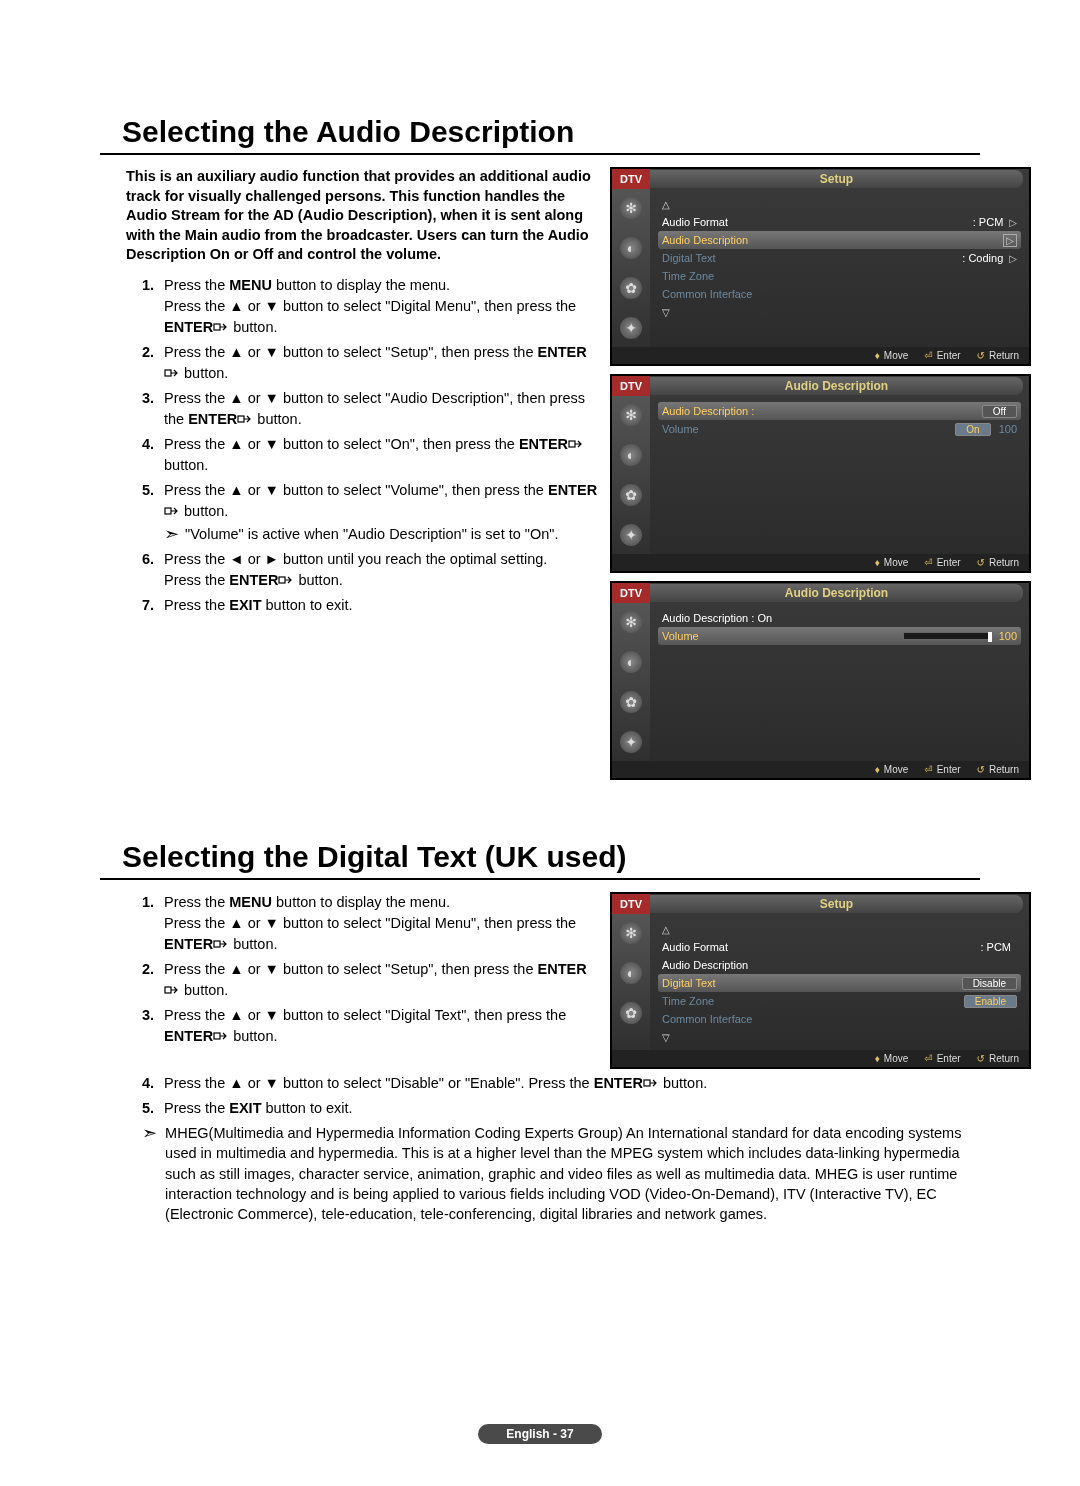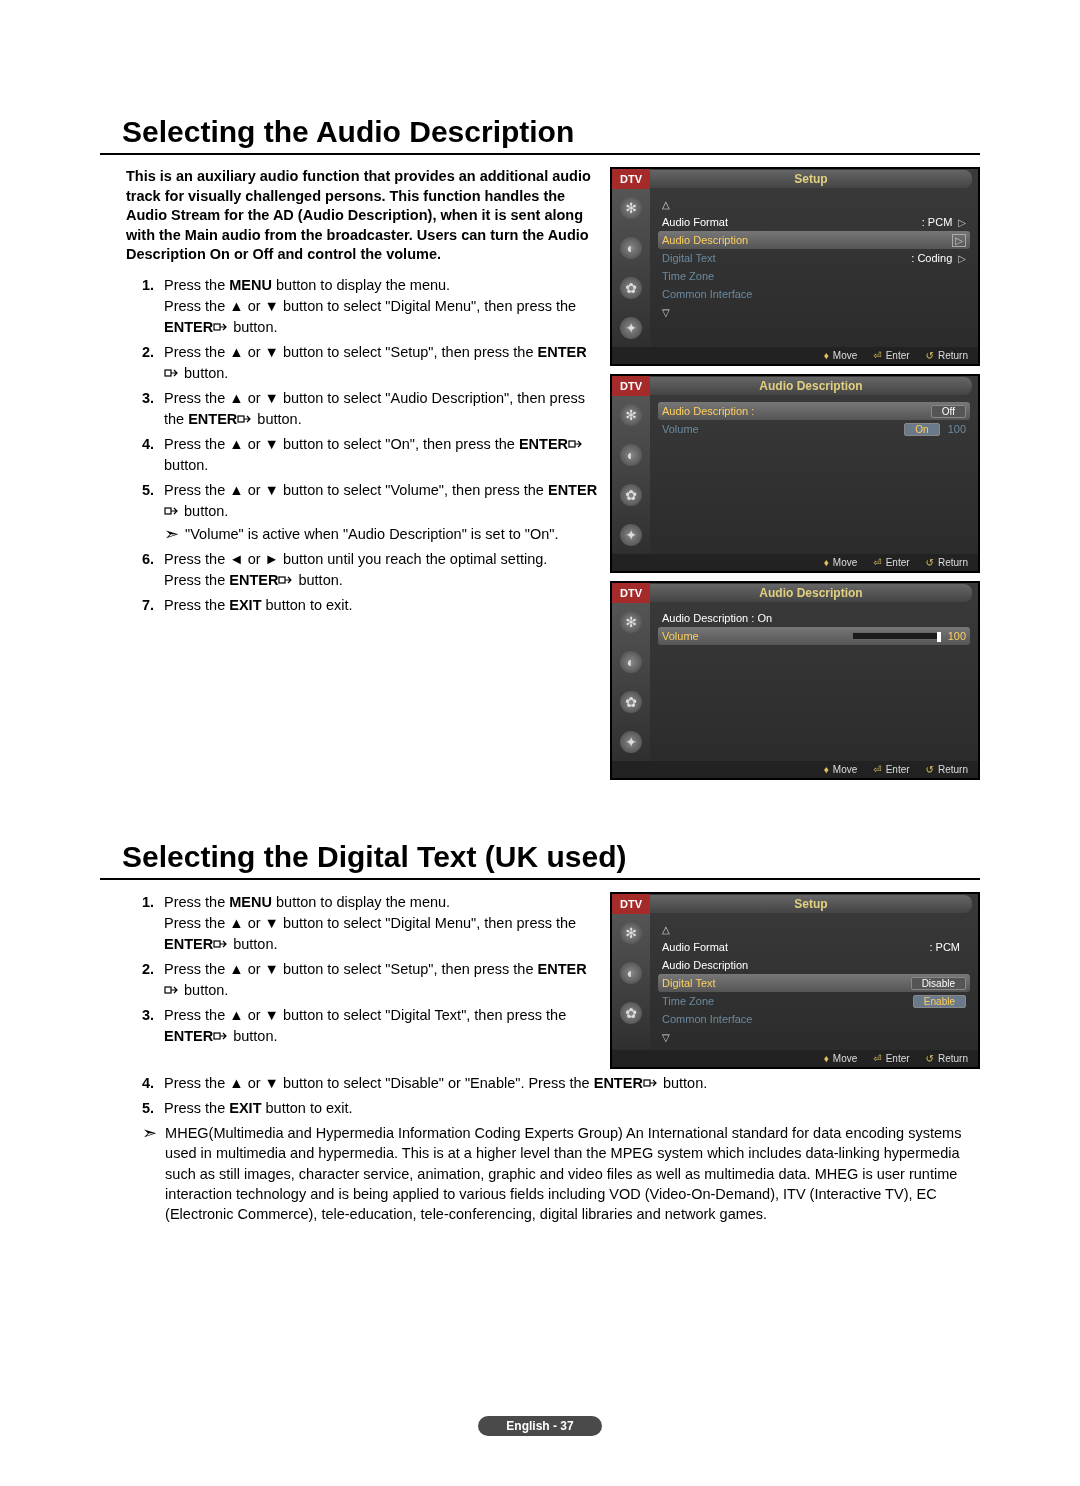--- a/index.html
+++ b/index.html
@@ -85,21 +85,21 @@
     display: inline-block;
     vertical-align: -2px;
   }
   .screens {
     display: flex;
     flex-direction: column;
     gap: 8px;
     width: 370px;
   }
   .osd {
-    width: 370px;
+    width: 421px;
     background: linear-gradient(#3a3a3a, #2a2a2a);
     border: 2px solid #000;
     font-size: 12px;
     color: #fff;
   }
   .osd-header {
     display: flex;
     align-items: stretch;
     height: 20px;
   }
@@ -211,21 +211,21 @@
     font-size: 14.5px;
     line-height: 1.4;
     padding-left: 42px;
   }
   .mheg-row {
     display: flex;
     gap: 8px;
   }
   .page-foot {
     position: absolute;
-    bottom: 50px;
+    bottom: 42px;
     left: 0;
     width: 100%;
     text-align: center;
   }
   .page-foot-badge {
     display: inline-block;
     background: #4a4a4a;
     color: #fff;
     font-size: 12px;
     font-weight: bold;

